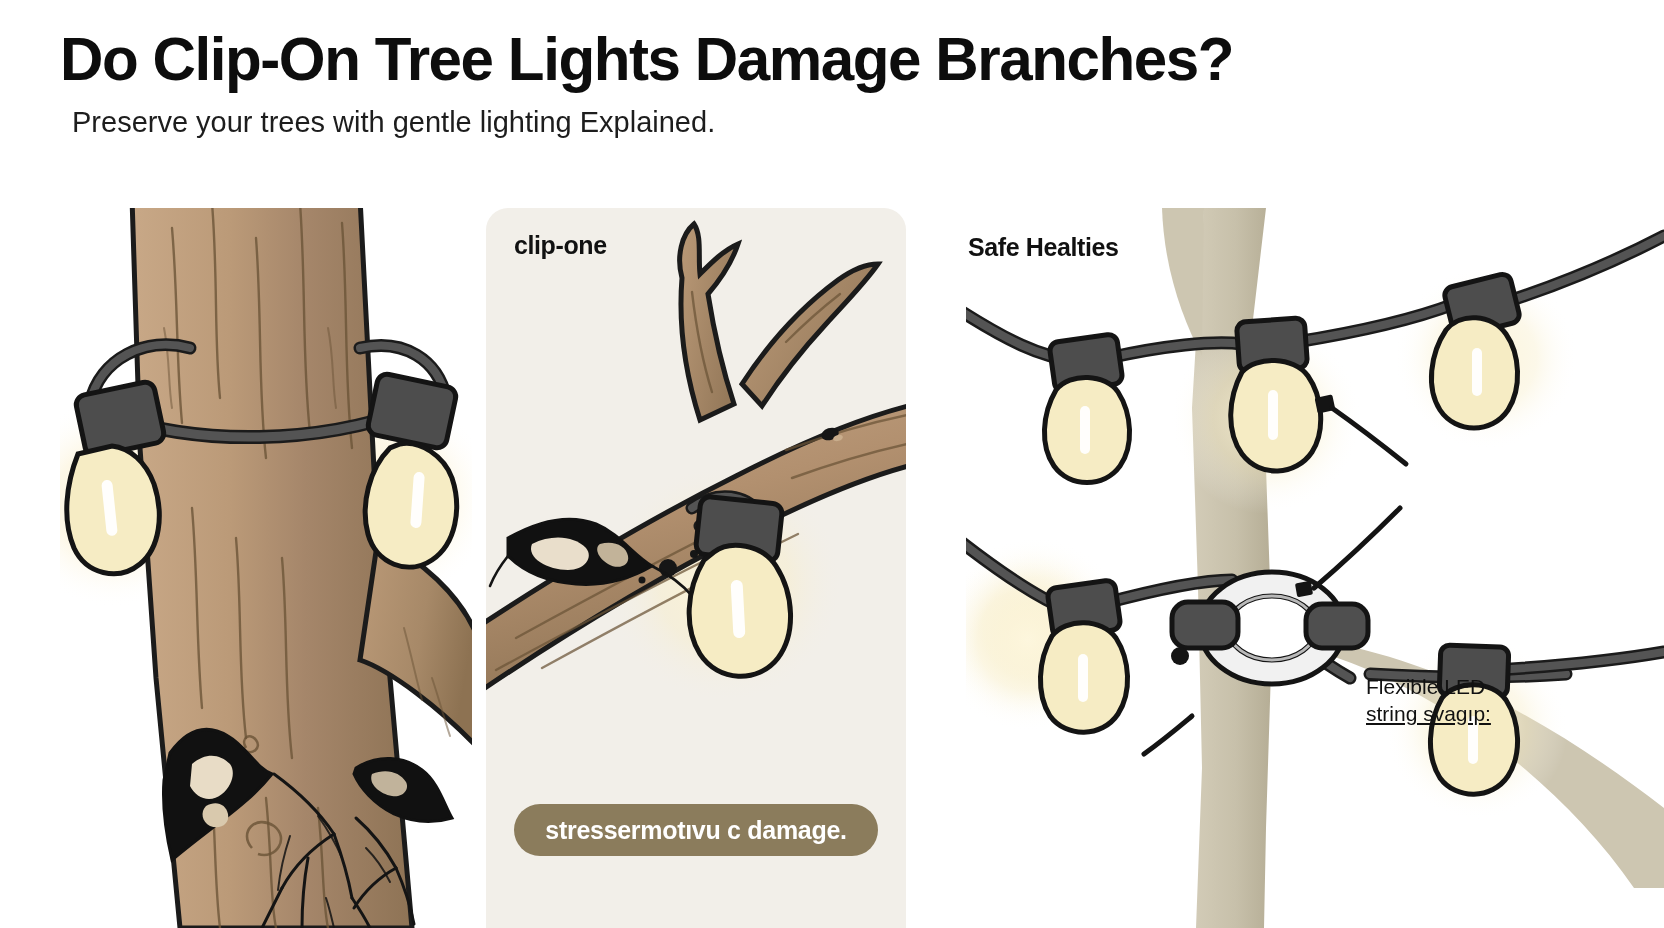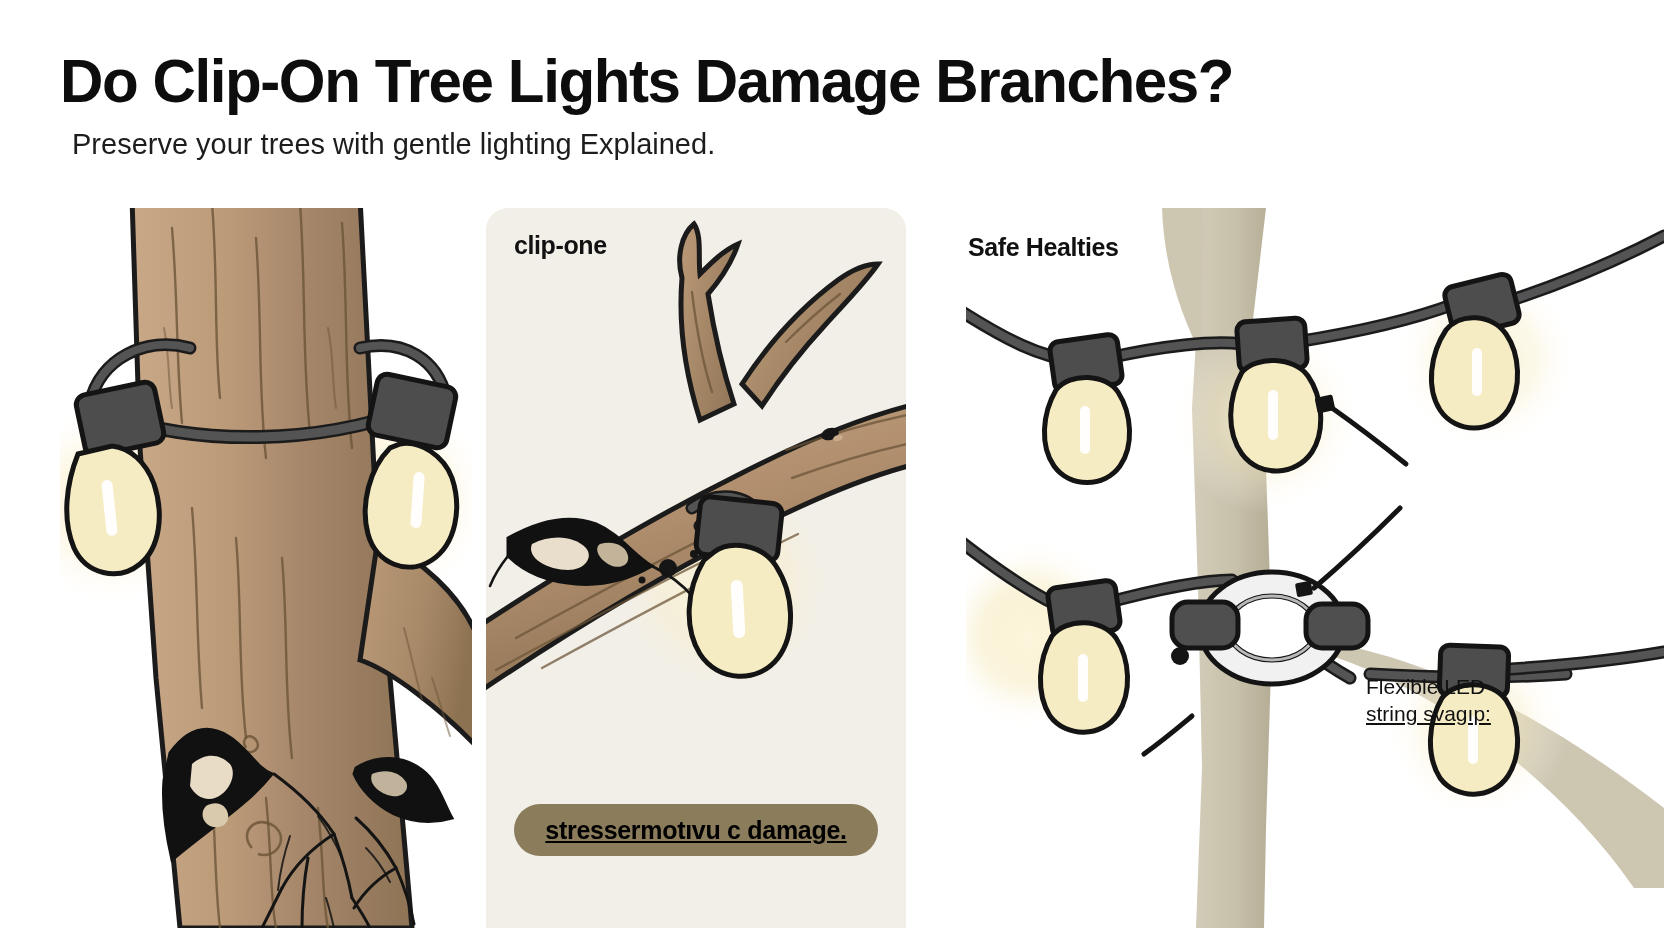--- a/index.html
+++ b/index.html
@@ -12,21 +12,21 @@
     height: 928px;
     overflow: hidden;
     font-family: "Liberation Sans", sans-serif;
     position: relative;
   }
 
   
   .header {
     position: absolute;
     left: 60px;
-    top: 48px;
+    top: 26px;
     width: 1560px;
   }
   .title {
     font-size: 62px;
     font-weight: bold;
     letter-spacing: -1.5px;
     color: #0d0d0d;
     line-height: 1.05;
     margin: 0;
     white-space: nowrap;
@@ -84,27 +84,26 @@
     height: 52px;
     background: #8b7c5c;
     border-radius: 26px;
     display: flex;
     align-items: center;
     justify-content: center;
     z-index: 40;
     box-sizing: border-box;
   }
   .badge-text {
-    color: #000000;
+    color: #ffffff;
     font-size: 25px;
     font-weight: bold;
     letter-spacing: -0.3px;
     white-space: nowrap;
     filter: blur(0.35px);
-    text-decoration: underline;
   }
 
   
   .anno {
     position: absolute;
     font-size: 21px;
     color: #111111;
     line-height: 1.28;
     z-index: 40;
     white-space: nowrap;

